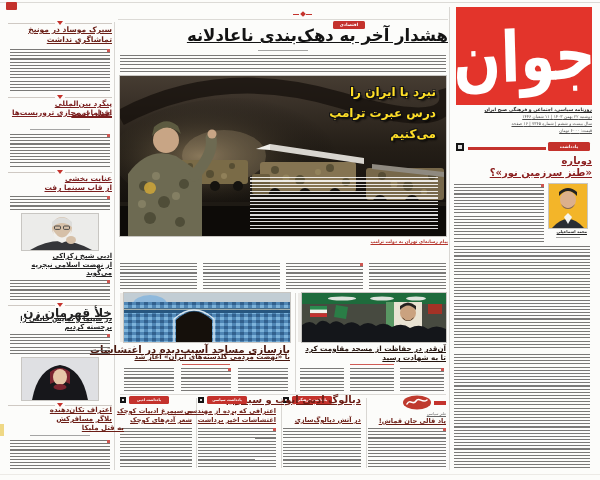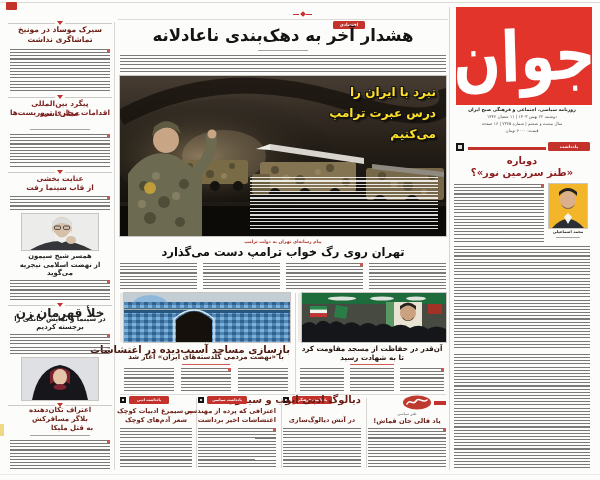--- a/index.html
+++ b/index.html
@@ -7,21 +7,21 @@
         font-family:"DejaVu Sans",sans-serif;direction:rtl;}
   .abs{position:absolute;}
   .hr{position:absolute;height:1px;background:#dcdad6;}
   .vr{position:absolute;width:1px;background:#d9d7d3;}
   .tx{position:absolute;opacity:.82;
       background-image:repeating-linear-gradient(to bottom,#5e5d5b 0,#5e5d5b 1.05px,rgba(0,0,0,0) 1.05px,rgba(0,0,0,0) 3.15px);}
   .txw{position:absolute;opacity:.95;
       background-image:repeating-linear-gradient(to bottom,rgba(255,255,255,.9) 0,rgba(255,255,255,.9) 1.1px,rgba(0,0,0,0) 1.1px,rgba(0,0,0,0) 3.4px);}
   .micro{position:absolute;height:1.3px;background:#8f8f8f;opacity:.8;}
   .micro.red{background:#c4322c;}
-  .hl{position:absolute;text-align:center;font-weight:bold;color:#1c1c1c;white-space:nowrap;line-height:1;}
+  .hl{position:absolute;text-align:right;font-weight:bold;color:#1c1c1c;white-space:nowrap;line-height:1;text-decoration:underline;}
   .tag{position:absolute;background:#c4322c;color:#fff;text-align:center;border-radius:1.5px;
        font-weight:bold;overflow:hidden;white-space:nowrap;}
   .qr{position:absolute;background:#141414;}
   .qr::after{content:"";position:absolute;left:28%;top:28%;width:44%;height:44%;background:#fff;opacity:.85;}
   .bullet{position:absolute;width:3.2px;height:3.2px;background:#c4322c;right:0;top:0;}
   .orn{position:absolute;height:6px;display:flex;align-items:center;gap:2px;}
   .orn .ln{flex:1;height:1px;background:#cfc9c3;}
   .orn .tri{width:0;height:0;border-left:3px solid transparent;border-right:3px solid transparent;border-top:4px solid #c4322c;}
   .diam{position:absolute;display:flex;align-items:center;gap:1.5px;}
   .diam .d{width:4px;height:4px;background:#c4322c;transform:rotate(45deg);}
@@ -174,21 +174,20 @@
     </svg>
     <div class="yellow-head" style="left:120px;top:6px;width:196px;font-size:12px;line-height:21px;">
       <div>نبرد با ایران را</div>
       <div>درس عبرت ترامپ</div>
       <div>می‌کنیم</div>
     </div>
     <div class="txw" style="left:130px;top:101px;width:188px;height:54px;"></div>
   </div>
 
   <div class="hl" style="left:118px;top:240px;width:330px;font-size:4.5px;color:#b5342c;">پیام رسانه‌ای تهران به دولت ترامپ</div>
-  <div class="hl" style="left:118px;top:246.5px;width:330px;font-size:11.5px;color:#101010;">تهران روی رگ خواب ترامپ دست می‌گذارد</div>
   <div class="tx" style="left:120px;top:263px;width:77px;height:26px;"></div>
   <div class="tx" style="left:203px;top:263px;width:77px;height:26px;"></div>
   <div class="tx" style="left:286px;top:263px;width:77px;height:26px;">
       <span class="bullet"></span>
     </div>
   <div class="tx" style="left:369px;top:263px;width:77px;height:26px;"></div>
 
   <div class="vr" style="left:295px;top:293px;height:99px;"></div>
 
   <div class="strip" style="left:120px;top:293px;height:49px;"></div>
@@ -329,21 +328,21 @@
       <path d="M8,36 Q38,18 70,36 Z" fill="#35363a"></path>
       <ellipse cx="40" cy="14" rx="10" ry="11" fill="#d6c0a8"></ellipse>
       <path d="M30,8 Q40,-1 50,8 L50,13 Q40,5 30,13 Z" fill="#dddddb"></path>
       <path d="M31,16 Q40,31 49,16 Q49,27 40,29 Q31,27 31,16 Z" fill="#f0efec"></path>
       <rect x="32.5" y="12" width="6" height="3.4" rx="1" fill="none" stroke="#3c3c3c" stroke-width=".9"></rect>
       <rect x="41.5" y="12" width="6" height="3.4" rx="1" fill="none" stroke="#3c3c3c" stroke-width=".9"></rect>
       <ellipse cx="49" cy="26" rx="5" ry="4" fill="#d6c0a8"></ellipse>
     </svg>
   </div>
 
-  <div class="hl" style="left:8px;top:253px;width:104px;font-size:6.8px;color:#222;">همسر شیخ سیمون</div>
+  <div class="hl" style="left:8px;top:253px;width:104px;font-size:6.8px;color:#222;">ادبی شیخ زکزاکی</div>
   <div class="hl" style="left:8px;top:261.5px;width:104px;font-size:6.8px;color:#222;">از نهضت اسلامی نیجریه</div>
   <div class="hl" style="left:8px;top:270px;width:104px;font-size:6.8px;color:#222;">می‌گوید</div>
   <div class="tx" style="left:10px;top:280px;width:100px;height:20px;">
       <span class="bullet"></span>
     </div>
 
   <div class="orn" style="left:8px;top:302px;width:104px;">
     <span class="ln"></span>
       <span class="tri"></span>
       <span class="ln"></span>

